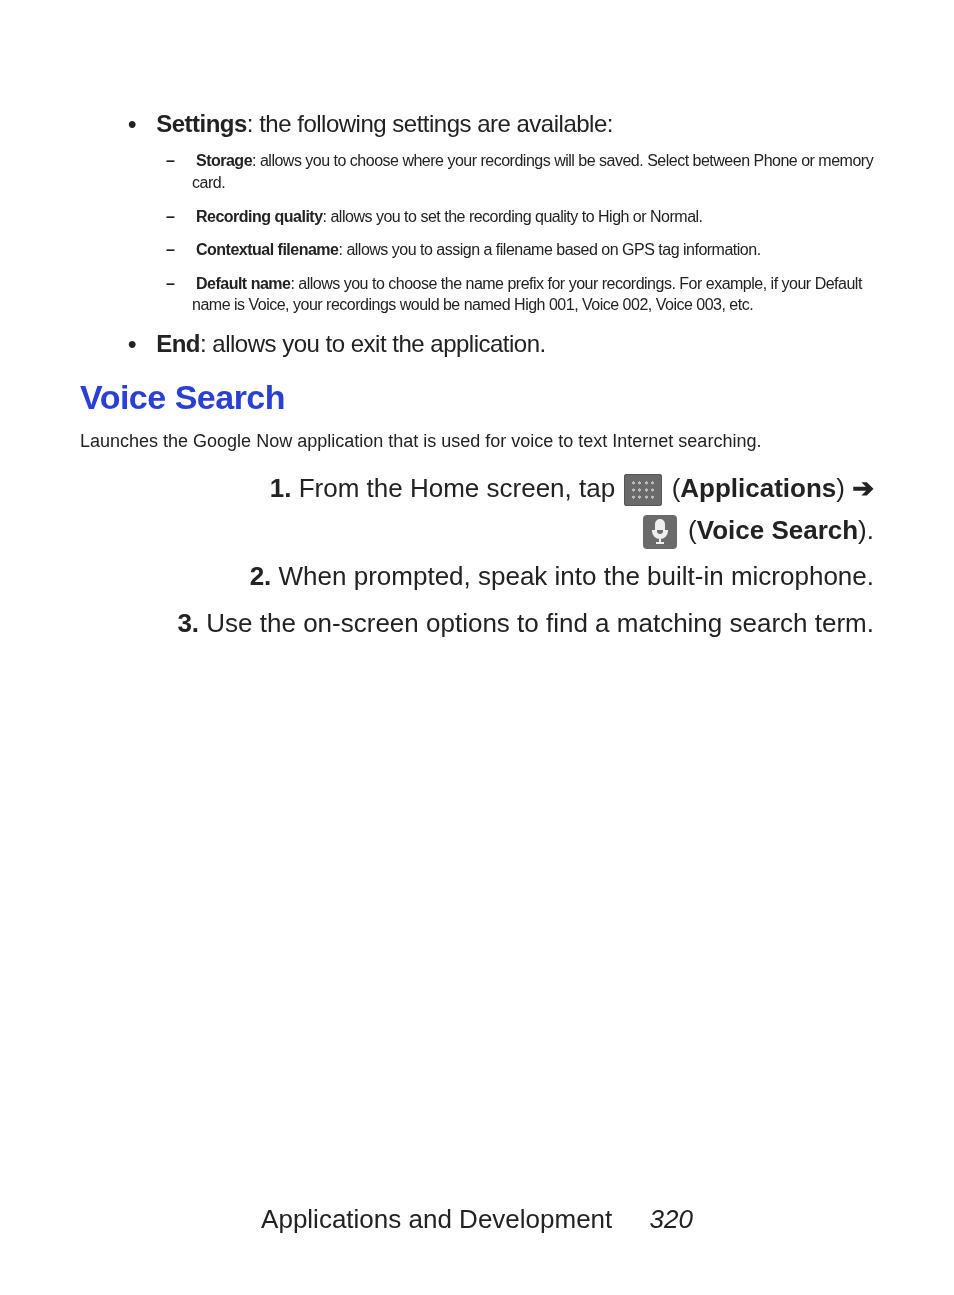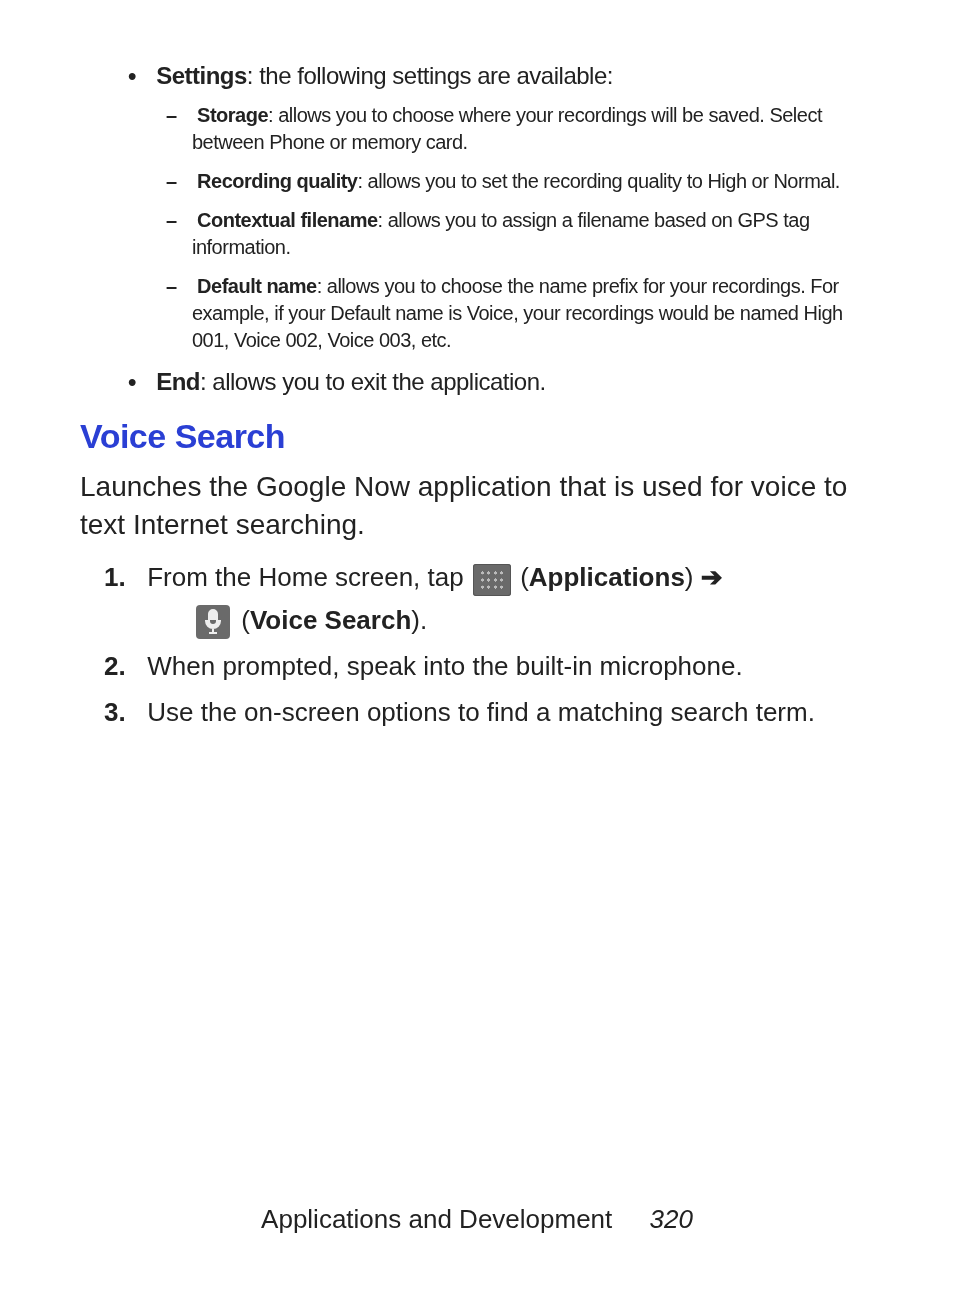--- a/index.html
+++ b/index.html
@@ -5,43 +5,43 @@
     * { margin: 0; padding: 0; box-sizing: border-box; }
     body {
       width: 954px;
       height: 1295px;
       background: #fff;
       font-family: Arial, Helvetica, sans-serif;
       color: #222;
       position: relative;
       padding: 60px 80px 60px 80px;
     }
-    .bullet-list { list-style: none; margin-left: 70px; }
+    .bullet-list { list-style: none; margin-left: 70px; margin-top: 48px; }
     .bullet-list > li { margin-bottom: 12px; font-size: 24px; line-height: 1.35; }
     .bullet { display: inline-block; width: 22px; margin-left: -22px; font-weight: bold; }
     .dash-list { list-style: none; margin-left: 42px; margin-top: 10px; }
-    .dash-list > li { margin-bottom: 12px; font-size: 20px; line-height: 1.35; }
+    .dash-list > li { margin-bottom: 12px; font-size: 16px; line-height: 1.35; }
     .dash-list > li .dash { display: inline-block; width: 26px; margin-left: -26px; font-weight: bold; }
     .bold { font-weight: bold; }
     .condensed { letter-spacing: -0.5px; font-stretch: condensed; }
     h2.section-heading {
       color: #2a3fd4;
       font-size: 34px;
       font-weight: bold;
       margin-top: 18px;
       margin-bottom: 12px;
       font-family: Arial, Helvetica, sans-serif;
       letter-spacing: -0.5px;
     }
     .section-intro {
-      font-size: 28px;
+      font-size: 18px;
       line-height: 1.35;
       margin-bottom: 14px;
     }
-    .num-list { list-style: none; margin-left: 60px; }
+    .num-list { list-style: none; margin-left: 60px; text-align: right; }
     .num-list > li { font-size: 26px; line-height: 1.55; margin-bottom: 6px; }
     .num-list > li .num { display: inline-block; width: 36px; margin-left: -36px; font-weight: bold; }
     .icon-apps {
       display: inline-block;
       width: 38px; height: 32px;
       background: #6a6a6a;
       border-radius: 3px;
       vertical-align: middle;
       position: relative;
       margin: 0 2px;

